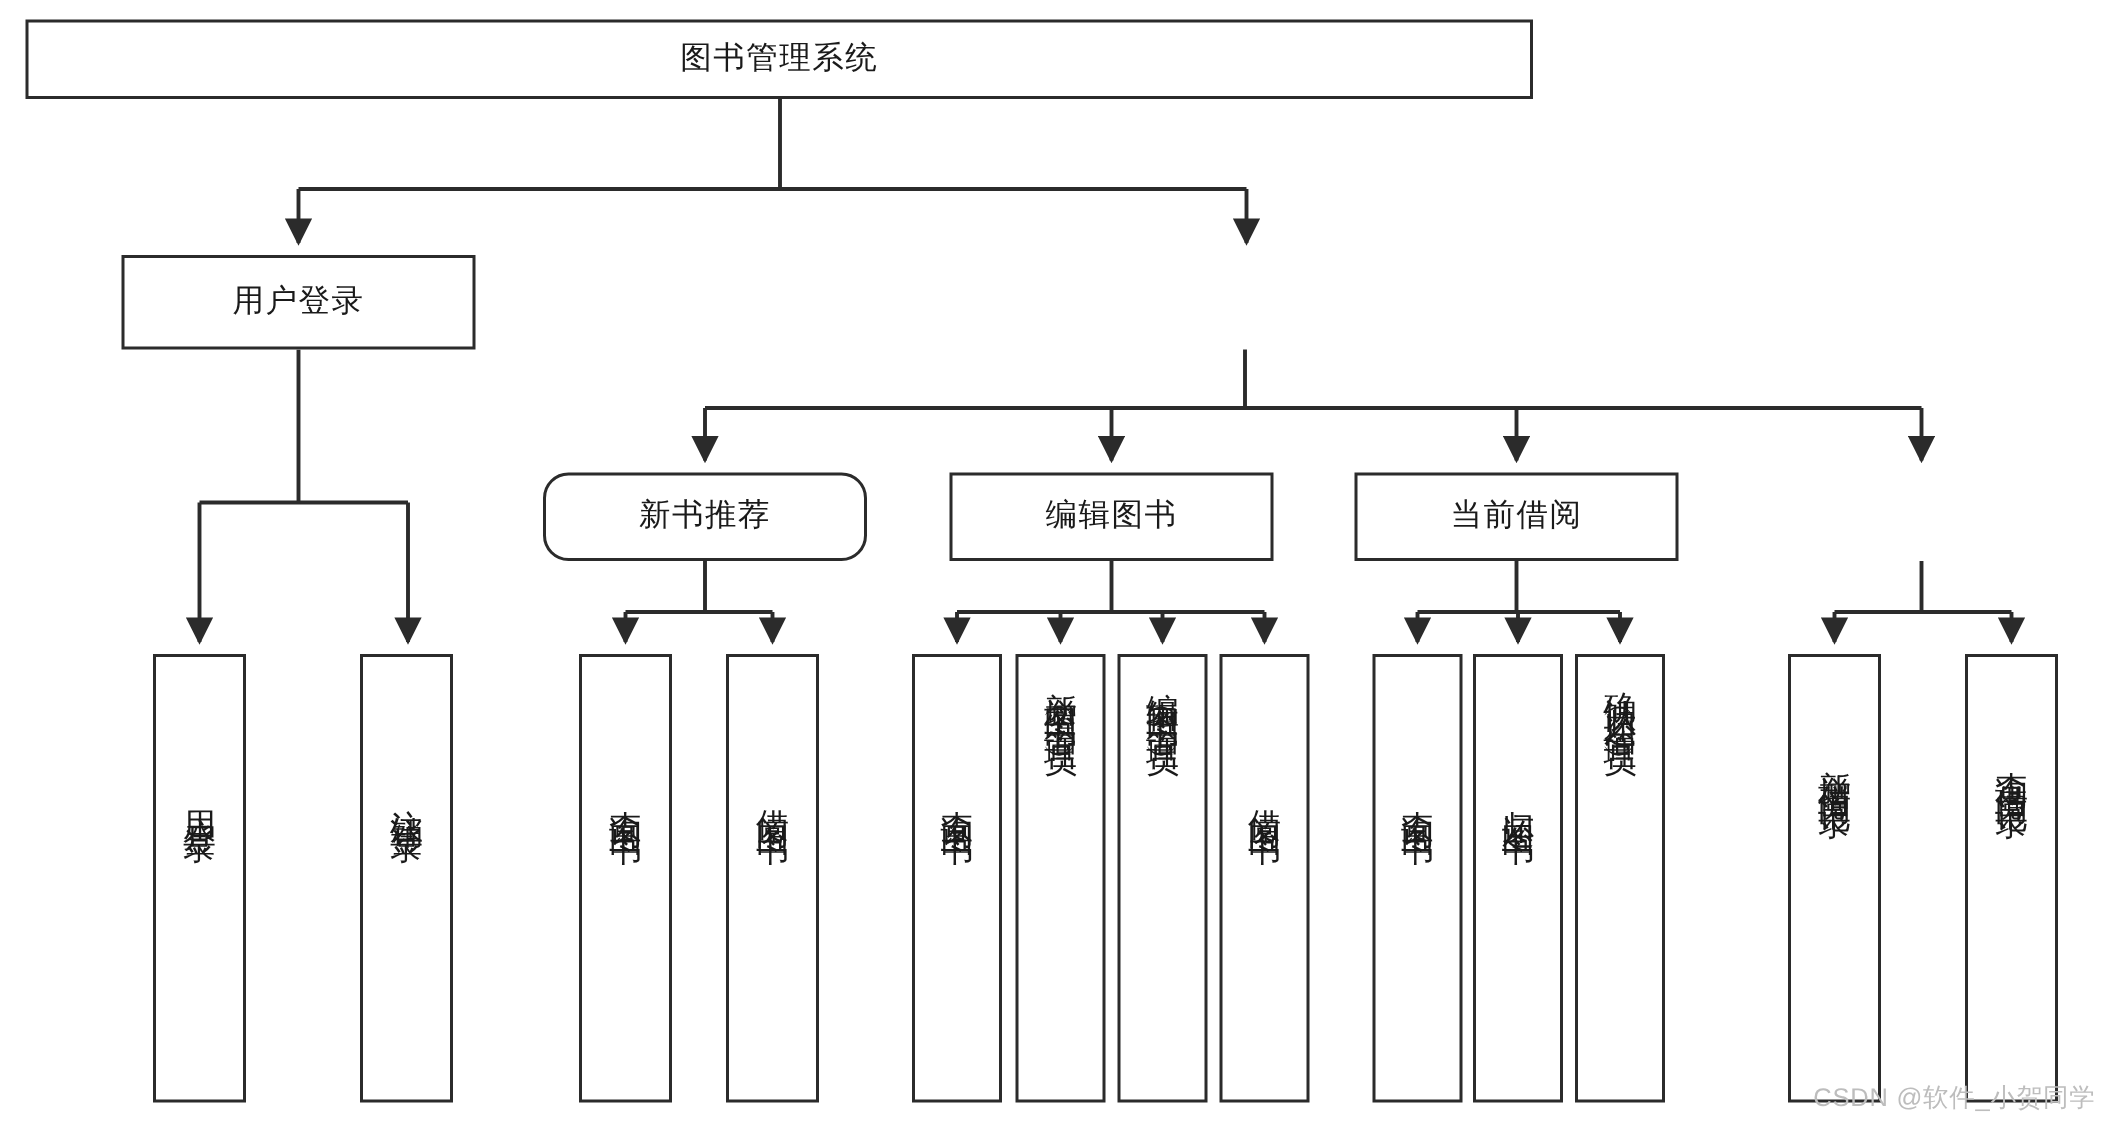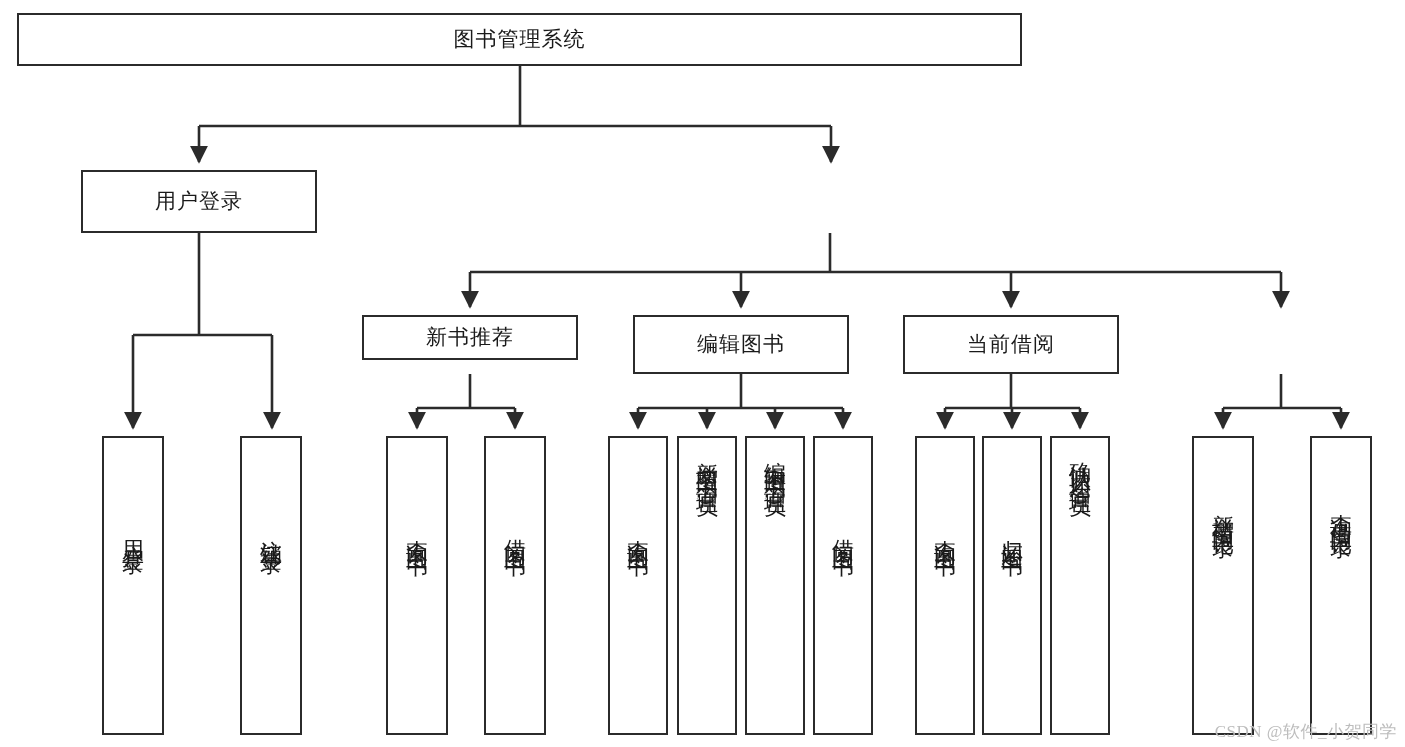--- a/index.html
+++ b/index.html
@@ -5,21 +5,21 @@
   html, body {
     margin: 0;
     padding: 0;
     background: #ffffff;
   }
   #canvas {
     position: relative;
     width: 1405px;
     height: 747px;
     background: #ffffff;
-    font-family: Liberation Serif, serif;
+    font-family: Liberation Sans, sans-serif;
     overflow: hidden;
   }
   svg.edges {
     position: absolute;
     left: 0;
     top: 0;
     width: 1405px;
     height: 747px;
     pointer-events: none;
   }
@@ -126,21 +126,21 @@
   </svg>
 
   <div class="node" id="n-root" style="left: 17px; top: 13px; width: 1005px; height: 53px;">
     <span class="lbl">图书管理系统</span>
   </div>
 
   <div class="node" id="n-l2-0" style="left: 81px; top: 170px; width: 236px; height: 63px;">
     <span class="lbl">用户登录</span>
   </div>
 
-  <div class="node" id="n-l3-0" style="left: 362px; top: 315px; width: 216px; height: 45px;">
+  <div class="node" id="n-l3-0" style="left: 362px; top: 315px; width: 216px; height: 59px; border-radius: 17px;">
     <span class="lbl">新书推荐</span>
   </div>
   <div class="node" id="n-l3-1" style="left: 633px; top: 315px; width: 216px; height: 59px;">
     <span class="lbl">编辑图书</span>
   </div>
   <div class="node" id="n-l3-2" style="left: 903px; top: 315px; width: 216px; height: 59px;">
     <span class="lbl">当前借阅</span>
   </div>
 
   <div class="node vert mid" id="n-lf-0" style="left: 102px; top: 436px; width: 62px; height: 299px;">

